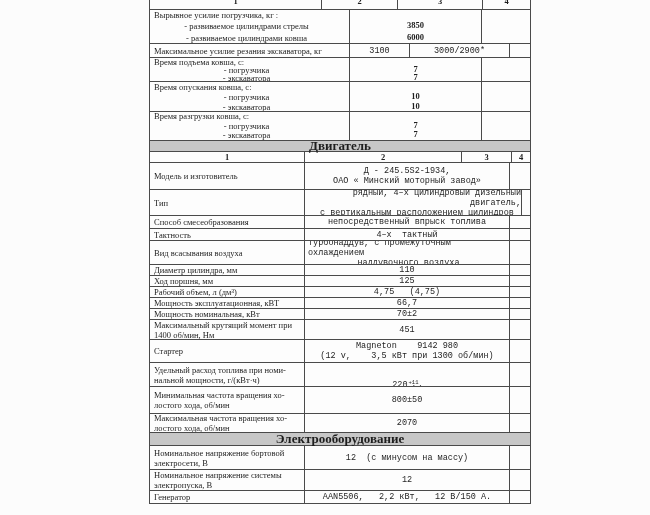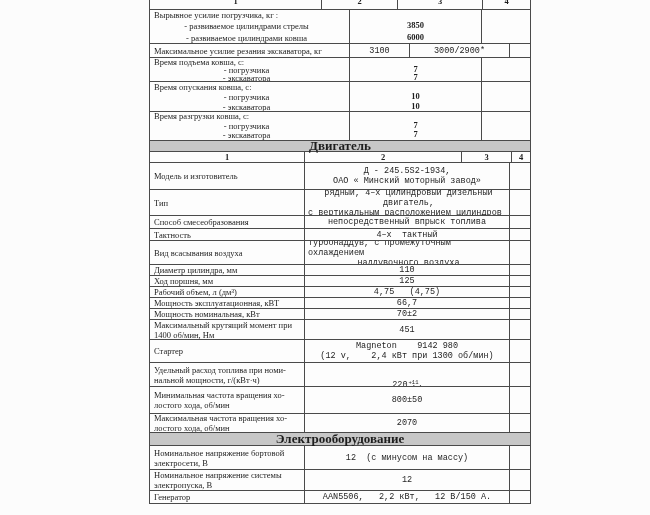--- a/index.html
+++ b/index.html
@@ -160,21 +160,21 @@
         <div class="twoln">Д - 245.5S2-1934,</div>
         <div class="twoln">ОАО « Минский моторный завод»</div>
       </div>
       <div class="c w20 last"></div>
     </div>
 
     <div class="r h26">
       <div class="c lab w155">
           <div>Тип</div>
         </div>
-      <div class="c val w205" style="align-items:flex-start;text-align:center;padding-left:3px;">
+      <div class="c val w205" style="align-items:flex-start;text-align:right;padding-left:3px;margin-left:12px;">
         <div class="twoln">рядный, 4–х цилиндровый дизельный двигатель,</div>
         <div class="twoln">с вертикальным расположением цилиндров</div>
       </div>
       <div class="c w20 last"></div>
     </div>
 
     <div class="r h13">
       <div class="c lab w155">
           <div>Способ смесеобразования</div>
         </div>
@@ -250,21 +250,21 @@
       <div class="c val w205"><div>451</div></div>
       <div class="c w20 last"></div>
     </div>
 
     <div class="r h23">
       <div class="c lab w155">
           <div>Стартер</div>
         </div>
       <div class="c val w205">
         <div class="twoln">Magneton    9142 980</div>
-        <div class="twoln">(12 v,    2,4 кВт при 1300 об/мин)</div>
+        <div class="twoln">(12 v,    3,5 кВт при 1300 об/мин)</div>
       </div>
       <div class="c w20 last"></div>
     </div>
 
     <div class="r h24">
       <div class="c lab w155">
         <div class="twoln">Удельный расход топлива при номи-</div>
         <div class="twoln">нальной мощности,  г/(кВт·ч)</div>
       </div>
       <div class="c val w205">

